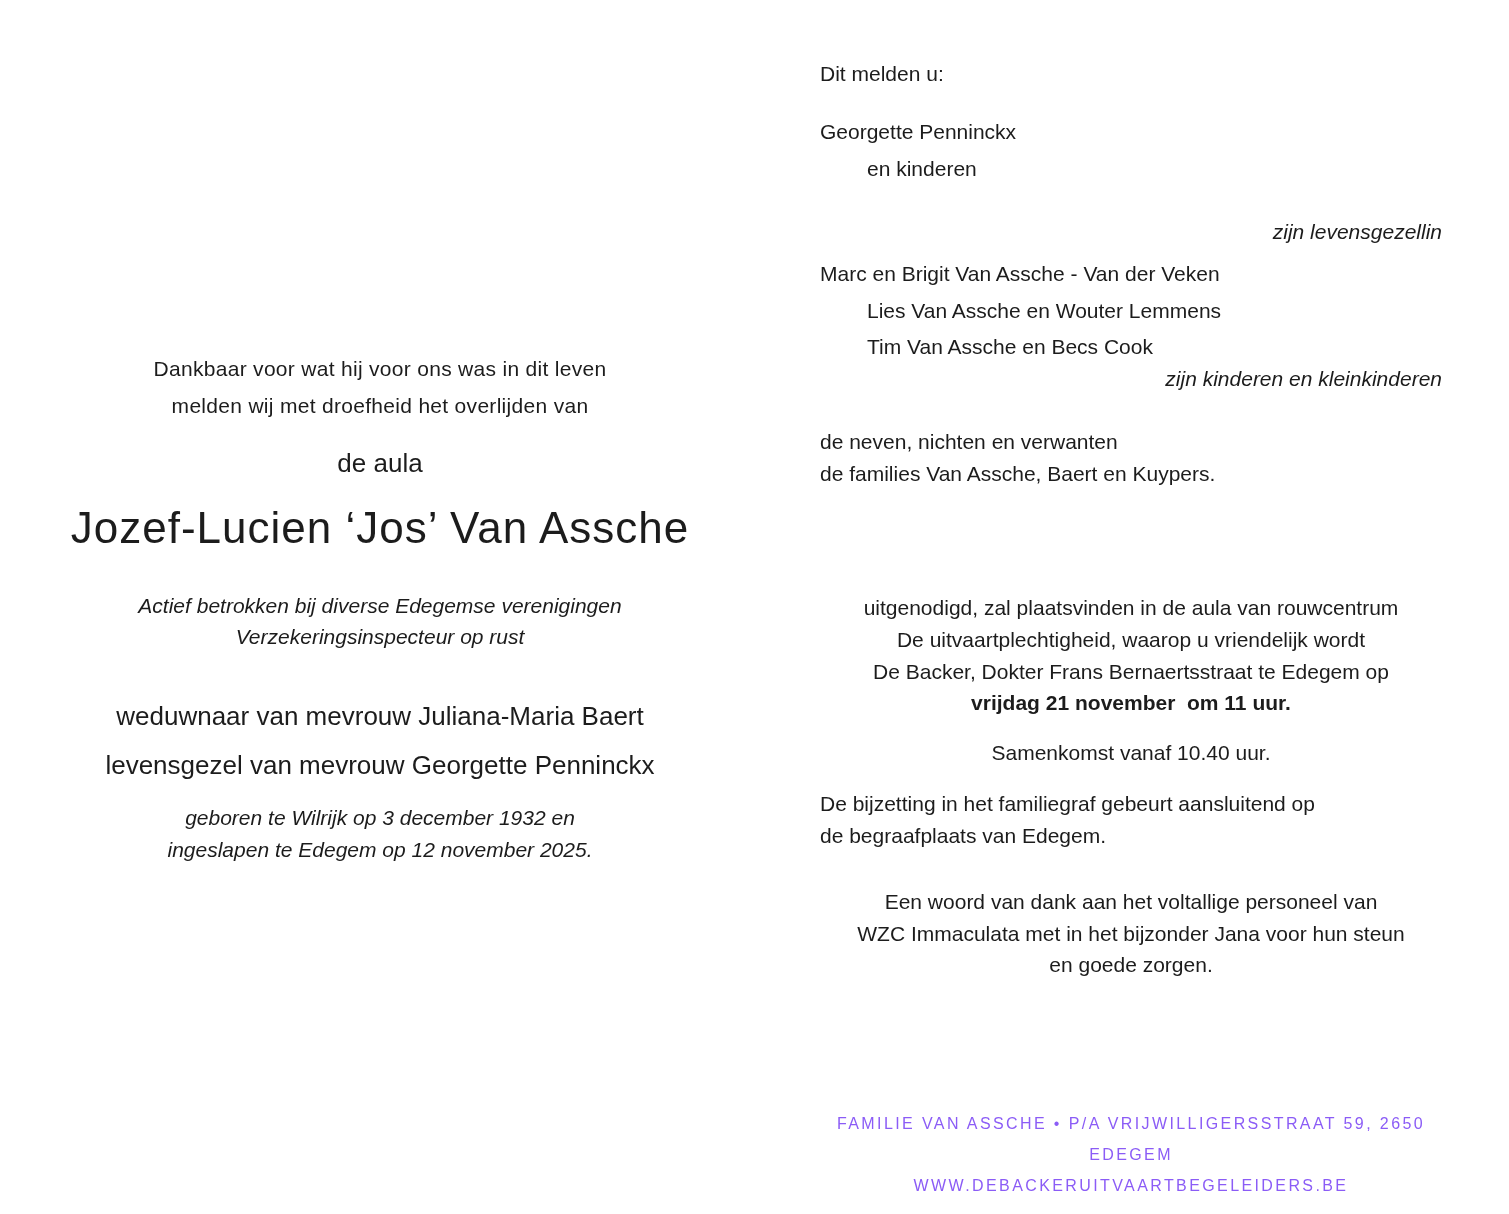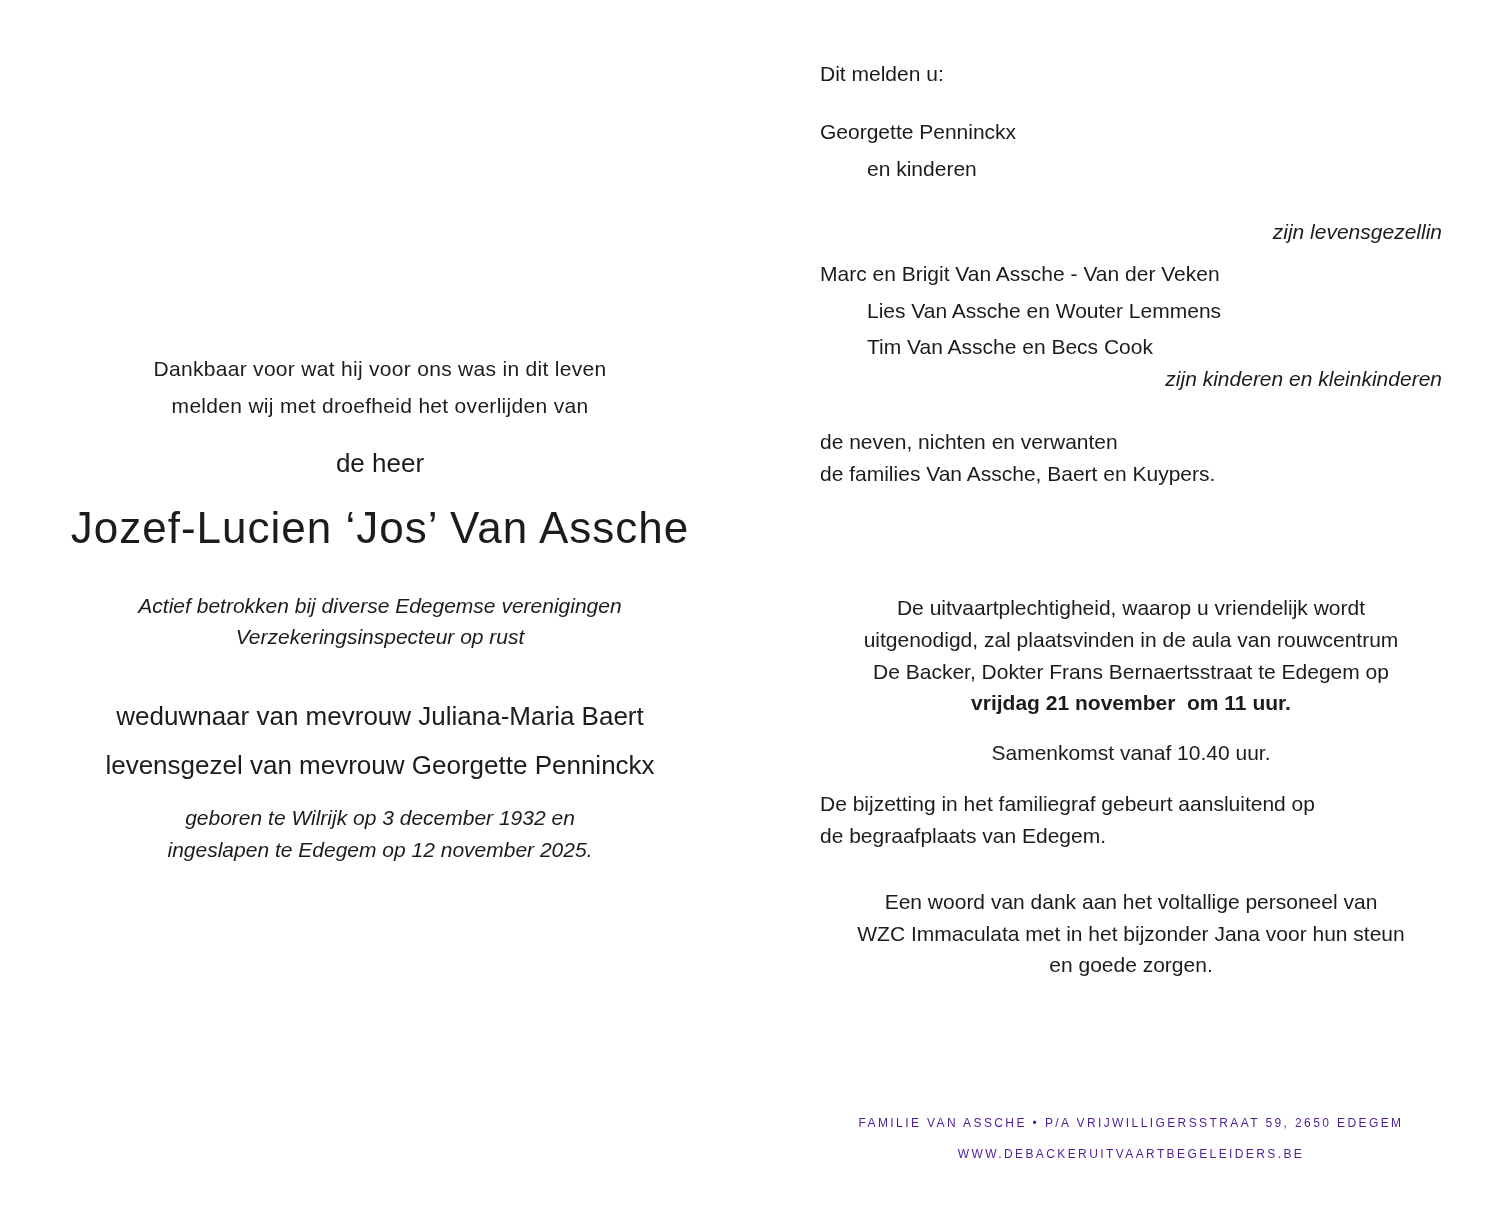--- a/index.html
+++ b/index.html
@@ -37,31 +37,31 @@
   .children .indent { padding-left: 47px; }
   .children-role { top: 367px; }
   .family { top: 426px; font-size: 21px; line-height: 31.5px; }
 
   .ceremony { top: 592px; font-size: 21px; line-height: 32px; text-align: center; }
   .ceremony-datetime { top: 691px; font-size: 21px; font-weight: bold; text-align: center; white-space: pre; }
   .gathering { top: 741px; font-size: 21px; text-align: center; }
   .burial { top: 788px; font-size: 21px; line-height: 32px; text-align: left; }
   .thanks { top: 886px; font-size: 21px; line-height: 31.5px; text-align: center; }
 
-  .footer { top: 1108px; font-size: 12px; line-height: 31px; letter-spacing: 2.4px; text-align: center; color: #4c1d95; }
+  .footer { top: 1108px; font-size: 16px; line-height: 31px; letter-spacing: 2.4px; text-align: center; color: #8b5cf6; }
 </style>
 </head>
 <body>
 
 <div class="abs left-col intro">
   <div>Dankbaar voor wat hij voor ons was in dit leven</div>
   <div>melden wij met droefheid het overlijden van</div>
 </div>
 
-<div class="abs left-col salutation">de heer</div>
+<div class="abs left-col salutation">de aula</div>
 
 <div class="abs left-col deceased-name">Jozef-Lucien ‘Jos’ Van Assche</div>
 
 <div class="abs left-col subtitle">
   <div>Actief betrokken bij diverse Edegemse verenigingen</div>
   <div>Verzekeringsinspecteur op rust</div>
 </div>
 
 <div class="abs left-col relations">
   <div>weduwnaar van mevrouw Juliana-Maria Baert</div>
@@ -85,22 +85,22 @@
   <div class="indent">Tim Van Assche en Becs Cook</div>
 </div>
 <div class="abs right-col role-line children-role">zijn kinderen en kleinkinderen</div>
 
 <div class="abs right-col family">
   <div>de neven, nichten en verwanten</div>
   <div>de families Van Assche, Baert en Kuypers.</div>
 </div>
 
 <div class="abs right-col ceremony">
+  <div>uitgenodigd, zal plaatsvinden in de aula van rouwcentrum</div>
   <div>De uitvaartplechtigheid, waarop u vriendelijk wordt</div>
-  <div>uitgenodigd, zal plaatsvinden in de aula van rouwcentrum</div>
   <div>De Backer, Dokter Frans Bernaertsstraat te Edegem op</div>
 </div>
 
 <div class="abs right-col ceremony-datetime">vrijdag 21 november  om 11 uur.</div>
 
 <div class="abs right-col gathering">Samenkomst vanaf 10.40 uur.</div>
 
 <div class="abs right-col burial">
   <div>De bijzetting in het familiegraf gebeurt aansluitend op</div>
   <div>de begraafplaats van Edegem.</div>

